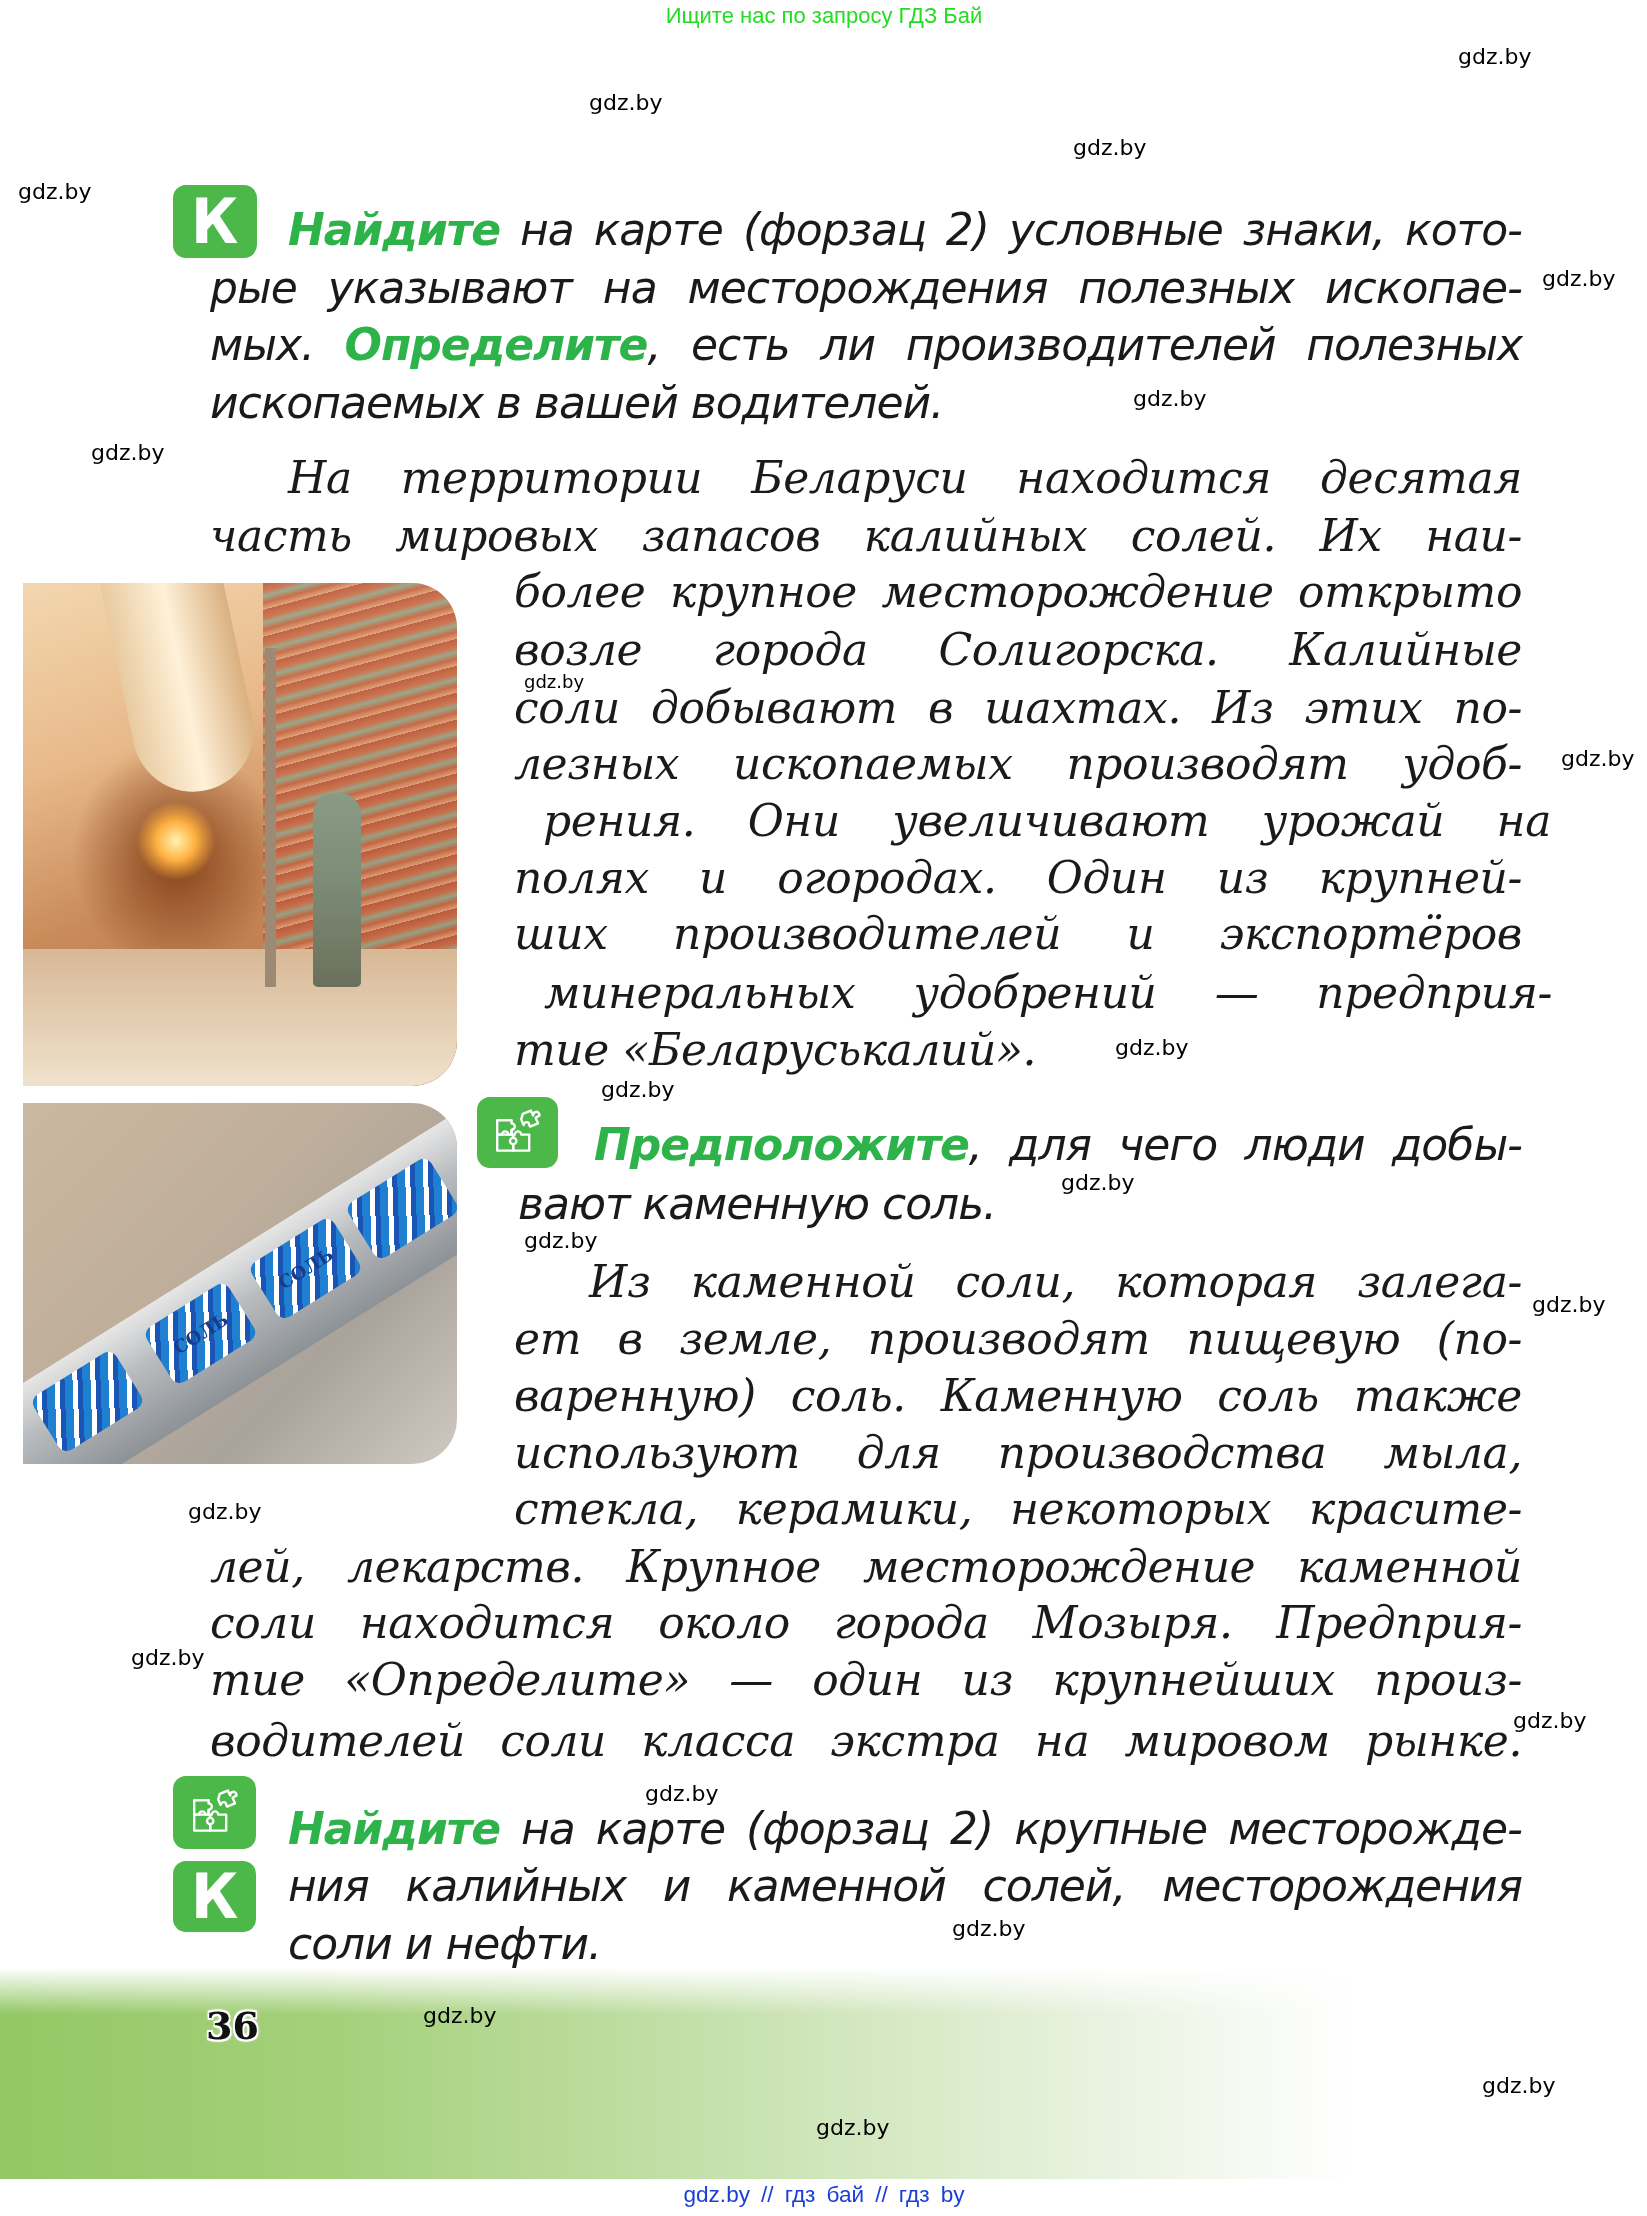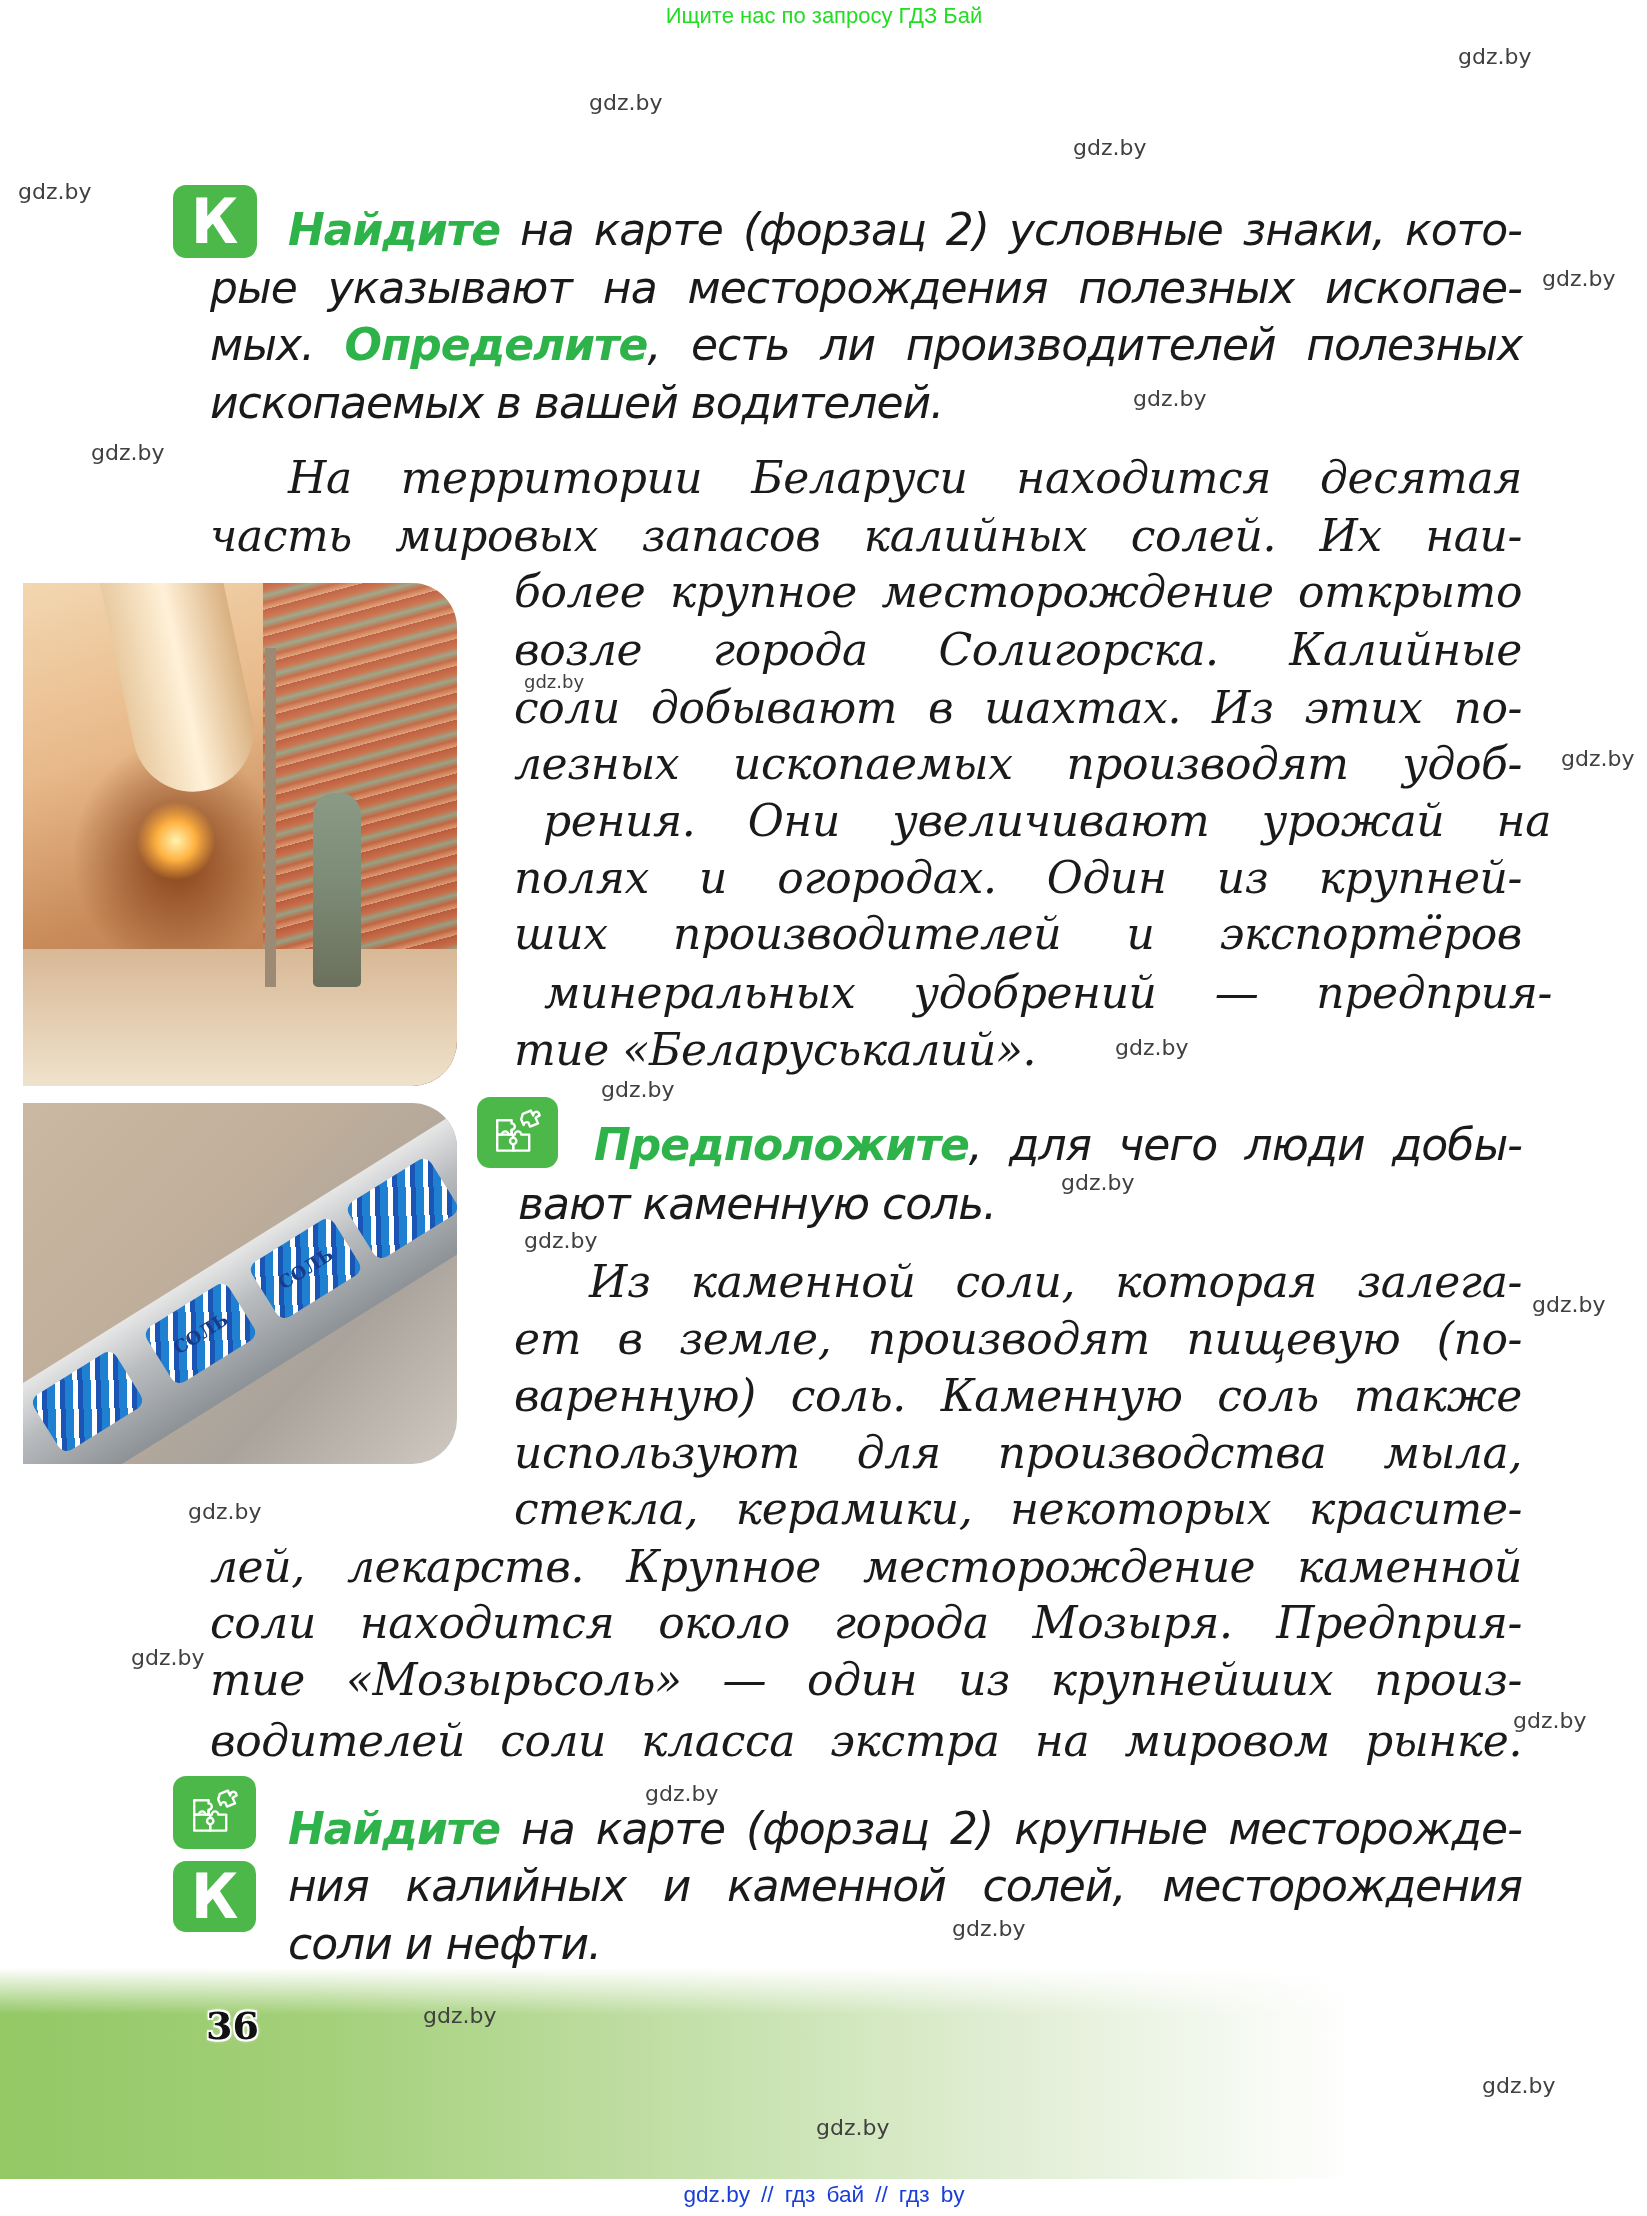--- a/index.html
+++ b/index.html
@@ -5,21 +5,21 @@
   html, body { margin: 0; padding: 0; }
   body {
     width: 1648px; height: 2216px; position: relative; overflow: hidden;
     background: #ffffff;
   }
   .topbanner {
     position: absolute; left: 0; top: 3.2px; width: 1648px; text-align: center;
     font-family: "Liberation Sans", sans-serif; font-size: 22px; color: #22dd22;
   }
   .wm {
-    position: absolute; font-family: "DejaVu Sans", sans-serif; font-size: 22px; color: #404040;
+    position: absolute; font-family: "DejaVu Sans", sans-serif; font-size: 22px; color: #000000;
     white-space: nowrap;
   }
   .wm.small { font-size: 18px; }
   .icon-box {
     position: absolute; width: 84px; height: 73px; background: #4cb84a;
     border-radius: 13px; display: flex; align-items: center; justify-content: center;
   }
   .icon-k {
     color: #fff; font-family: "DejaVu Sans", sans-serif; font-weight: bold; font-size: 63px;
     line-height: 1; transform: scaleX(0.92);
@@ -187,21 +187,21 @@
   <div class="pack" style="left:331px;top:73px"></div>
 </div>
 
 <div class="line serif" style="left:589px;top:1260px;width:933px">Из каменной соли, которая залега-</div>
 <div class="line serif" style="left:514px;top:1317px;width:1008px">ет в земле, производят пищевую (по-</div>
 <div class="line serif" style="left:514px;top:1374px;width:1008px">варенную) соль. Каменную соль также</div>
 <div class="line serif" style="left:514px;top:1431px;width:1008px">используют для производства мыла,</div>
 <div class="line serif" style="left:514px;top:1487px;width:1008px">стекла, керамики, некоторых красите-</div>
 <div class="line serif" style="left:210px;top:1545px;width:1312px">лей, лекарств. Крупное месторождение каменной</div>
 <div class="line serif" style="left:210px;top:1601px;width:1312px">соли находится около города Мозыря. Предприя-</div>
-<div class="line serif" style="left:210px;top:1658px;width:1312px">тие «Мозырьсоль» — один из крупнейших произ-</div>
+<div class="line serif" style="left:210px;top:1658px;width:1312px">тие «Определите» — один из крупнейших произ-</div>
 <div class="line serif" style="left:210px;top:1719px;width:1312px">водителей соли класса экстра на мировом рынке.</div>
 
 <div class="icon-box" style="left:173px;top:1776px;width:83px;height:73px">
   <svg width="52" height="48" viewBox="0 0 64 60">
     <g fill="none" stroke="#fff" stroke-width="3" stroke-linejoin="round">
       <path d="M6 14 H24 v4 a4 4 0 0 1 0 8 v6 H6 Z"></path>
       <path d="M24 26 v6 h-4 a4 4 0 0 0 -8 0 h-6 V52 H26 V44 a4 4 0 0 1 0 -8 V32"></path>
       <path d="M26 36 a4 4 0 0 1 0 8 V52 H46 V32 H36 a4 4 0 0 0 -8 0 h-2"></path>
       <path d="M38 6 l10 -4 l3 6 a4 4 0 0 1 7 -3 l1 3 l-5 3 l3 7 l-10 4 l-2 -5 a4 4 0 0 0 -6 3 l-3 -7 z"></path>
     </g>

